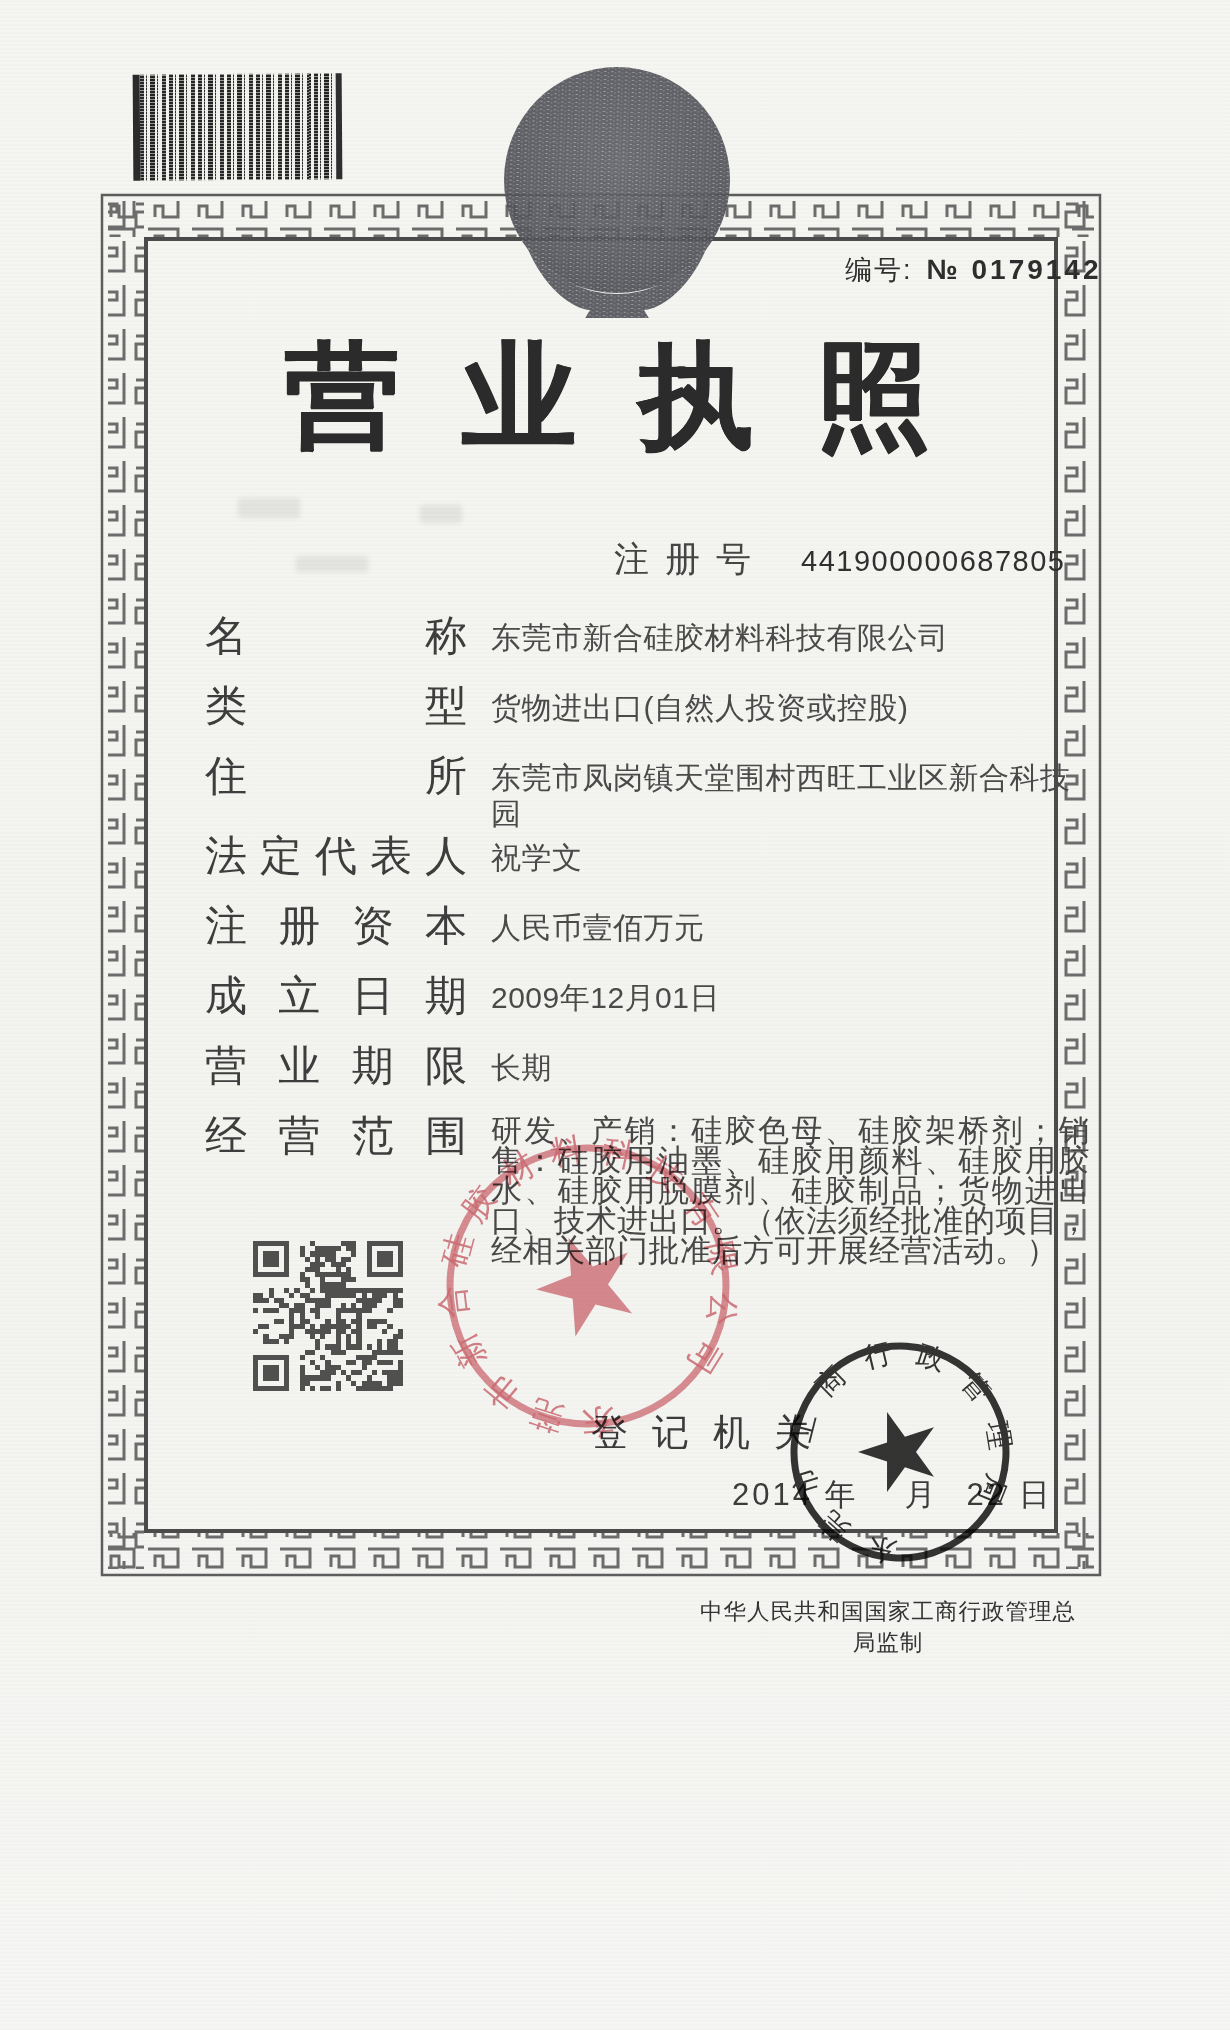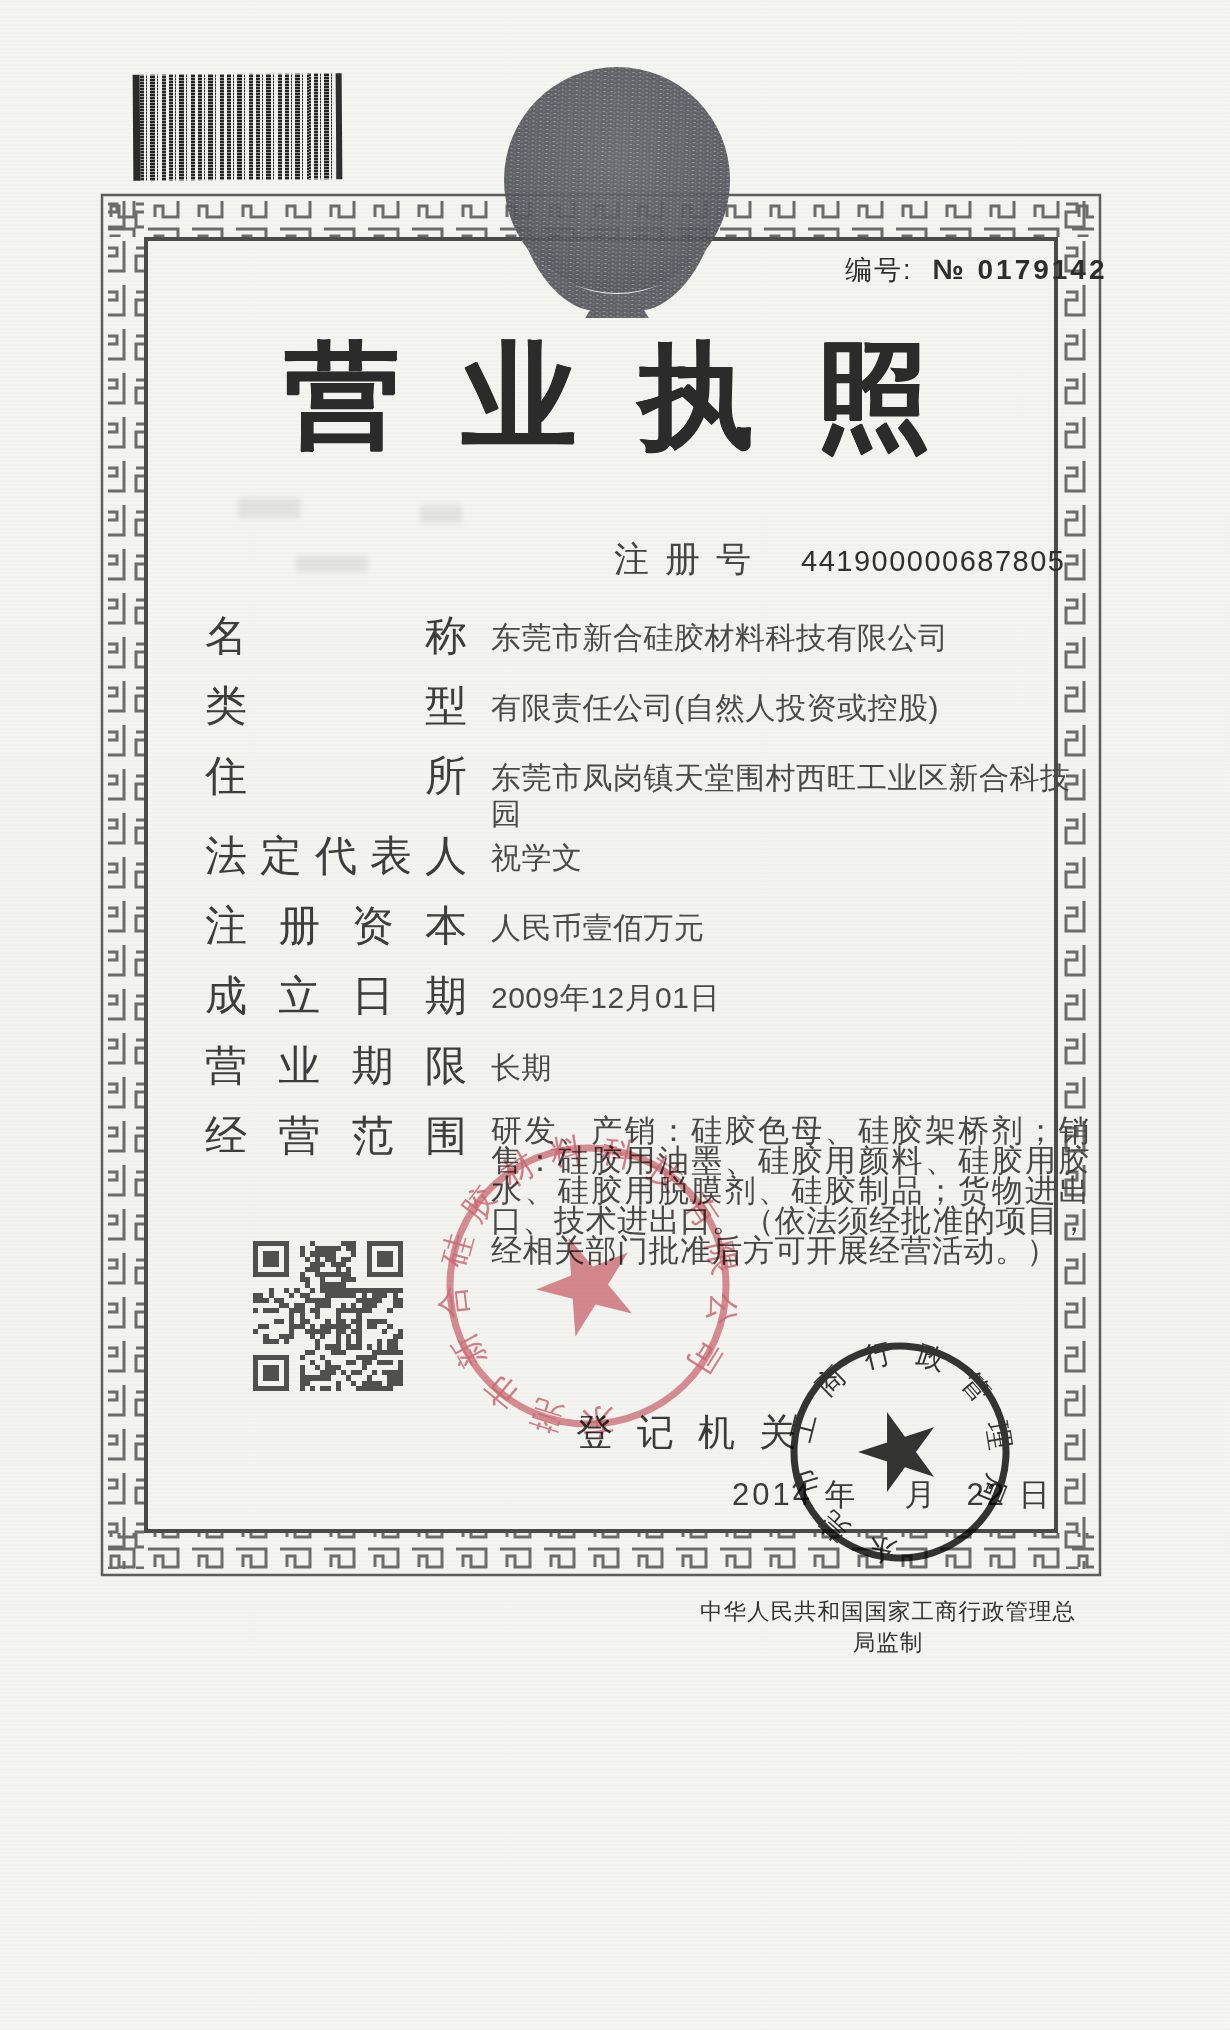--- a/index.html
+++ b/index.html
@@ -17,21 +17,21 @@
      repeating-linear-gradient(90deg,#262626 0 4px,#f1f1ee 4px 6px,#2e2e2e 6px 7px,#f1f1ee 7px 10px,
        #222 10px 15px,#f1f1ee 15px 17px,#303030 17px 18px,#f1f1ee 18px 22px,#272727 22px 26px,#f3f3f0 26px 29px);
     border-left:7px solid #2b2b2b;border-right:6px solid #2f2f2f;}
 
   
   .frame{position:absolute;left:100px;top:193px;z-index:1;}
 
   
   .emblem{position:absolute;left:492px;top:62px;width:250px;height:256px;z-index:2;opacity:.92;}
 
-  .serial{position:absolute;left:845px;top:252px;z-index:3;display:flex;gap:20px;align-items:baseline;
+  .serial{position:absolute;left:845px;top:252px;z-index:3;display:flex;gap:14px;align-items:baseline;
     font-size:27px;color:#2e2e2e;letter-spacing:2px;}
   .serial .no{font-weight:bold;font-size:28px;letter-spacing:3px;}
 
   .title{position:absolute;left:285px;top:328px;width:645px;z-index:3;display:flex;justify-content:space-between;
     font-size:114px;font-weight:800;color:#2b2b2b;line-height:1.2;
     text-shadow:1px 0 0 #2b2b2b,-0.5px 0 0 #2b2b2b,0 0.5px 0 #2b2b2b;}
 
   .regno{position:absolute;left:614px;top:530px;z-index:3;display:flex;align-items:baseline;gap:34px;}
   .regno .lab{font-size:35px;color:#454545;letter-spacing:16px;}
   .regno .val{font-size:29px;color:#303030;letter-spacing:1.5px;font-weight:500;margin-top:15px;}
@@ -45,21 +45,21 @@
 
   .smudge{position:absolute;z-index:2;background:rgba(80,80,80,.10);filter:blur(2.5px);border-radius:3px;}
 
   .qr{position:absolute;left:253px;top:1241px;width:150px;height:150px;z-index:3;opacity:.88;}
 
   .company-seal{position:absolute;left:420px;top:1118px;width:336px;height:336px;z-index:5;
     mix-blend-mode:multiply;opacity:.9;}
   .registry-stamp{position:absolute;left:768px;top:1320px;width:264px;height:264px;z-index:6;
     mix-blend-mode:multiply;opacity:.92;}
 
-  .registrar{position:absolute;left:576px;top:1408px;z-index:4;font-size:37px;color:#3b3b3b;letter-spacing:24px;}
+  .registrar{position:absolute;left:591px;top:1408px;z-index:4;font-size:37px;color:#3b3b3b;letter-spacing:24px;}
   .dateline{position:absolute;left:732px;top:1474px;z-index:4;display:flex;align-items:baseline;
     font-size:31px;color:#3b3b3b;letter-spacing:3px;}
   .dateline .seg1{margin-right:46px;}
   .dateline .seg2{margin-right:28px;}
 
   .footer-left{position:absolute;left:97px;top:1598px;z-index:3;font-size:21px;color:#3c3c3c;letter-spacing:.5px;}
   .footer-right{position:absolute;left:690px;top:1596px;width:396px;text-align:center;z-index:3;
     font-size:22.5px;color:#333;letter-spacing:1px;}
 </style>
 </head>
@@ -135,21 +135,21 @@
           <span>名</span>
           <span>称</span>
         </span>
       <span class="val">东莞市新合硅胶材料科技有限公司</span>
     </div>
     <div class="frow">
       <span class="lab">
           <span>类</span>
           <span>型</span>
         </span>
-      <span class="val">有限责任公司(自然人投资或控股)</span>
+      <span class="val">货物进出口(自然人投资或控股)</span>
     </div>
     <div class="frow">
       <span class="lab">
           <span>住</span>
           <span>所</span>
         </span>
       <span class="val">东莞市凤岗镇天堂围村西旺工业区新合科技园</span>
     </div>
     <div class="frow">
       <span class="lab">

